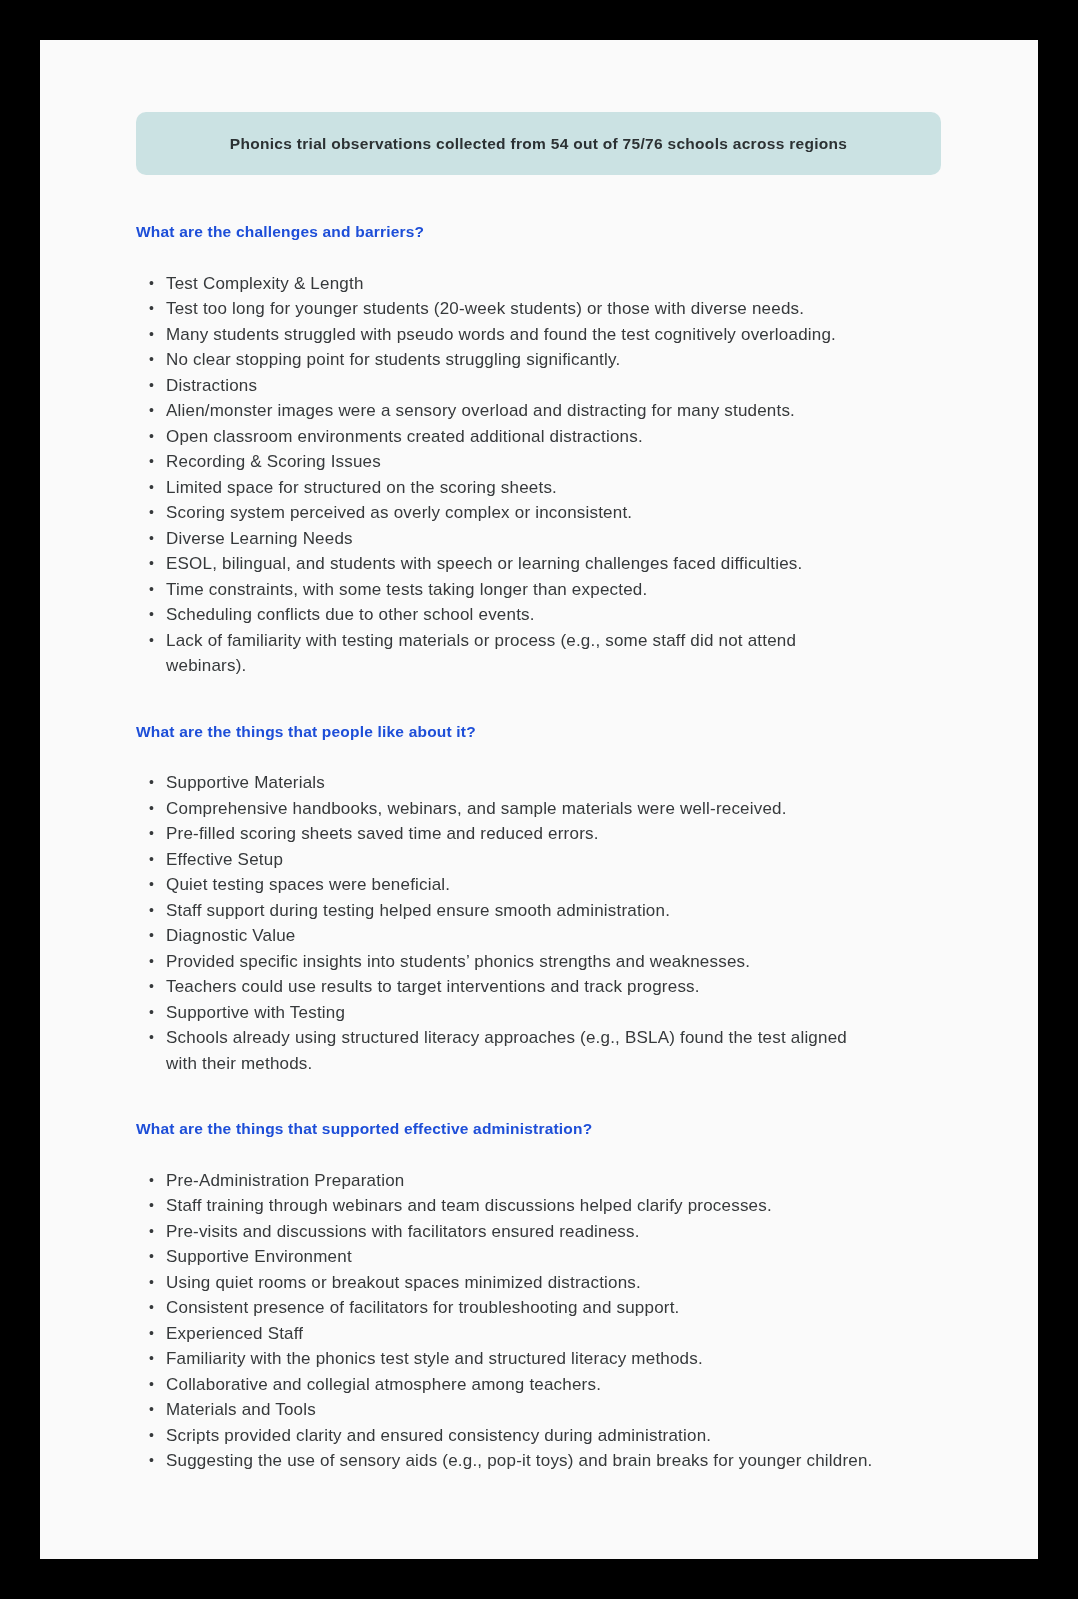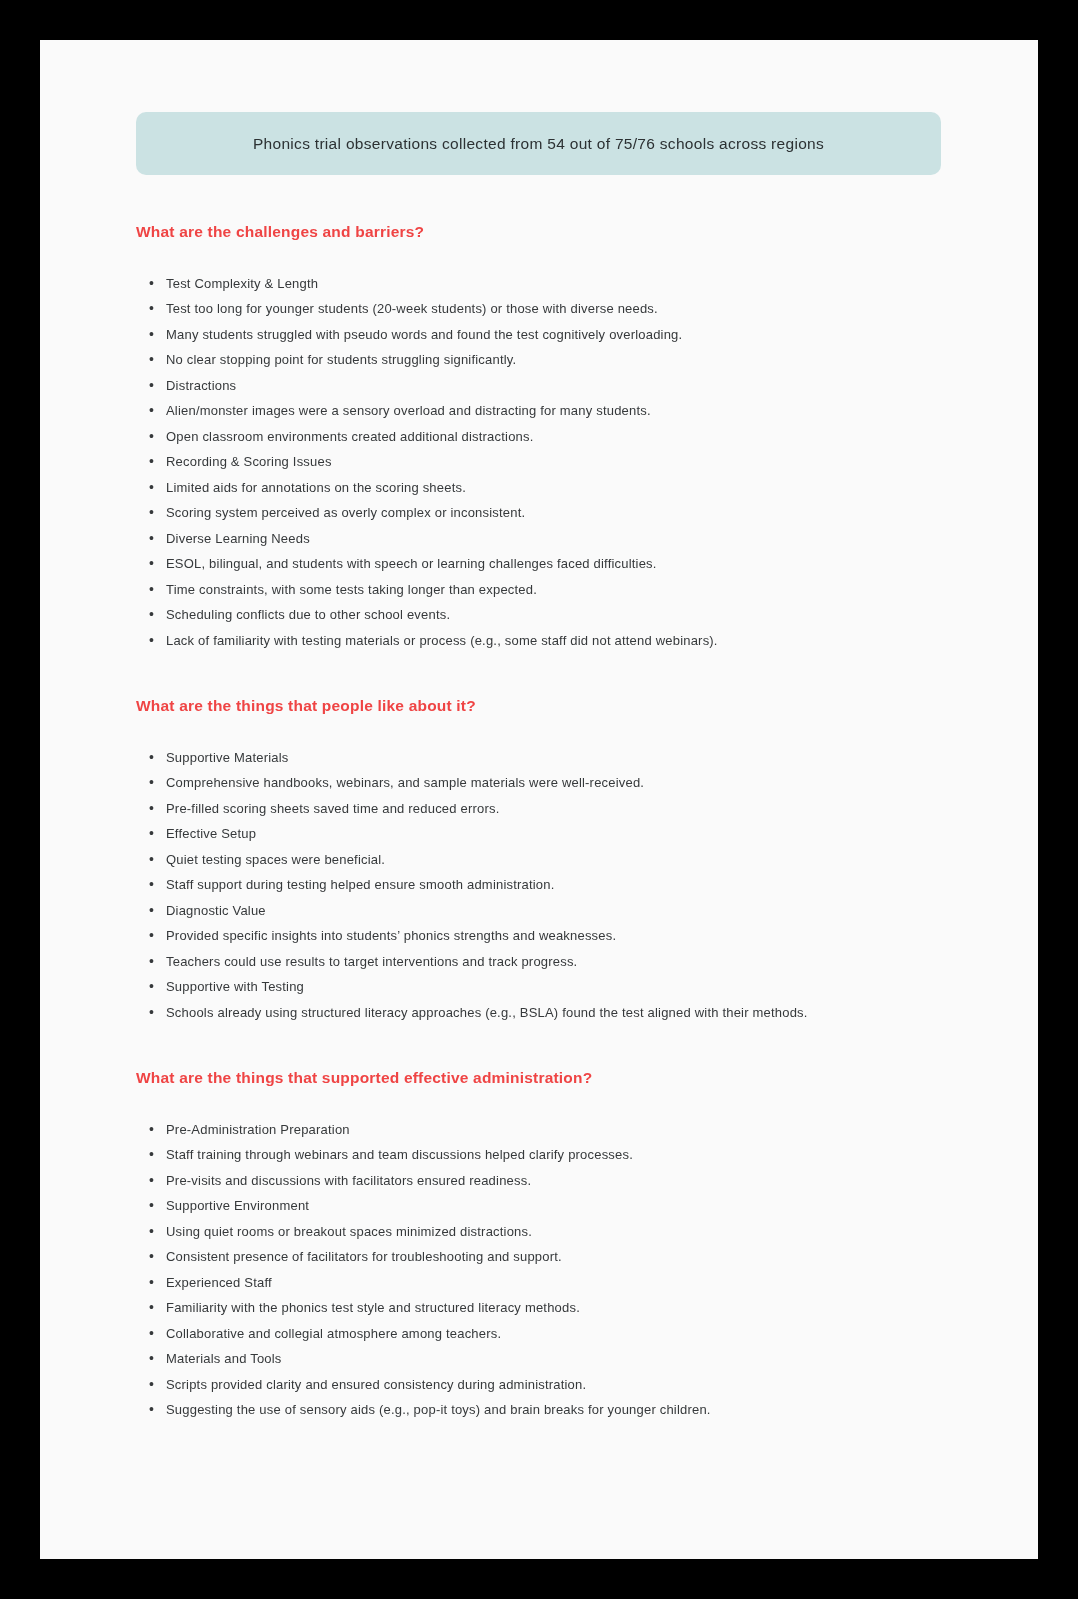--- a/index.html
+++ b/index.html
@@ -30,44 +30,44 @@
     height: 63px;
     background: #cbe2e3;
     border-radius: 10px;
     display: flex;
     align-items: center;
     justify-content: center;
     box-sizing: border-box;
   }
   .banner span {
     font-size: 15.5px;
-    font-weight: normal;
+    font-weight: bold;
     letter-spacing: 0.3px;
     color: #2c3133;
   }
   .section { margin-top: 40px; }
   .section:first-of-type { margin-top: 44px; }
   .section h2 {
     margin: 0 0 26px 0;
     font-size: 15.5px;
     line-height: 25.5px;
     font-weight: bold;
     letter-spacing: 0.2px;
-    color: #ef4444;
+    color: #1d4ed8;
   }
   .section ul {
     list-style: none;
     margin: 0;
     padding: 0 0 0 13px;
     max-width: 730px;
   }
   .section li {
     position: relative;
     padding-left: 17px;
-    font-size: 13px;
+    font-size: 17px;
     line-height: 25.5px;
     letter-spacing: 0.2px;
     color: #36393b;
   }
   .section li::before {
     content: "\2022";
     position: absolute;
     left: 0;
     top: 0;
     font-size: 14px;
@@ -88,21 +88,21 @@
       <h2>What are the challenges and barriers?</h2>
       <ul>
           <li>Test Complexity &amp; Length</li>
           <li>Test too long for younger students (20-week students) or those with diverse needs.</li>
           <li>Many students struggled with pseudo words and found the test cognitively overloading.</li>
           <li>No clear stopping point for students struggling significantly.</li>
           <li>Distractions</li>
           <li>Alien/monster images were a sensory overload and distracting for many students.</li>
           <li>Open classroom environments created additional distractions.</li>
           <li>Recording &amp; Scoring Issues</li>
-          <li>Limited aids for annotations on the scoring sheets.</li>
+          <li>Limited space for structured on the scoring sheets.</li>
           <li>Scoring system perceived as overly complex or inconsistent.</li>
           <li>Diverse Learning Needs</li>
           <li>ESOL, bilingual, and students with speech or learning challenges faced difficulties.</li>
           <li>Time constraints, with some tests taking longer than expected.</li>
           <li>Scheduling conflicts due to other school events.</li>
           <li>Lack of familiarity with testing materials or process (e.g., some staff did not attend webinars).</li>
         </ul>
     </section>
 
     <section class="section">

